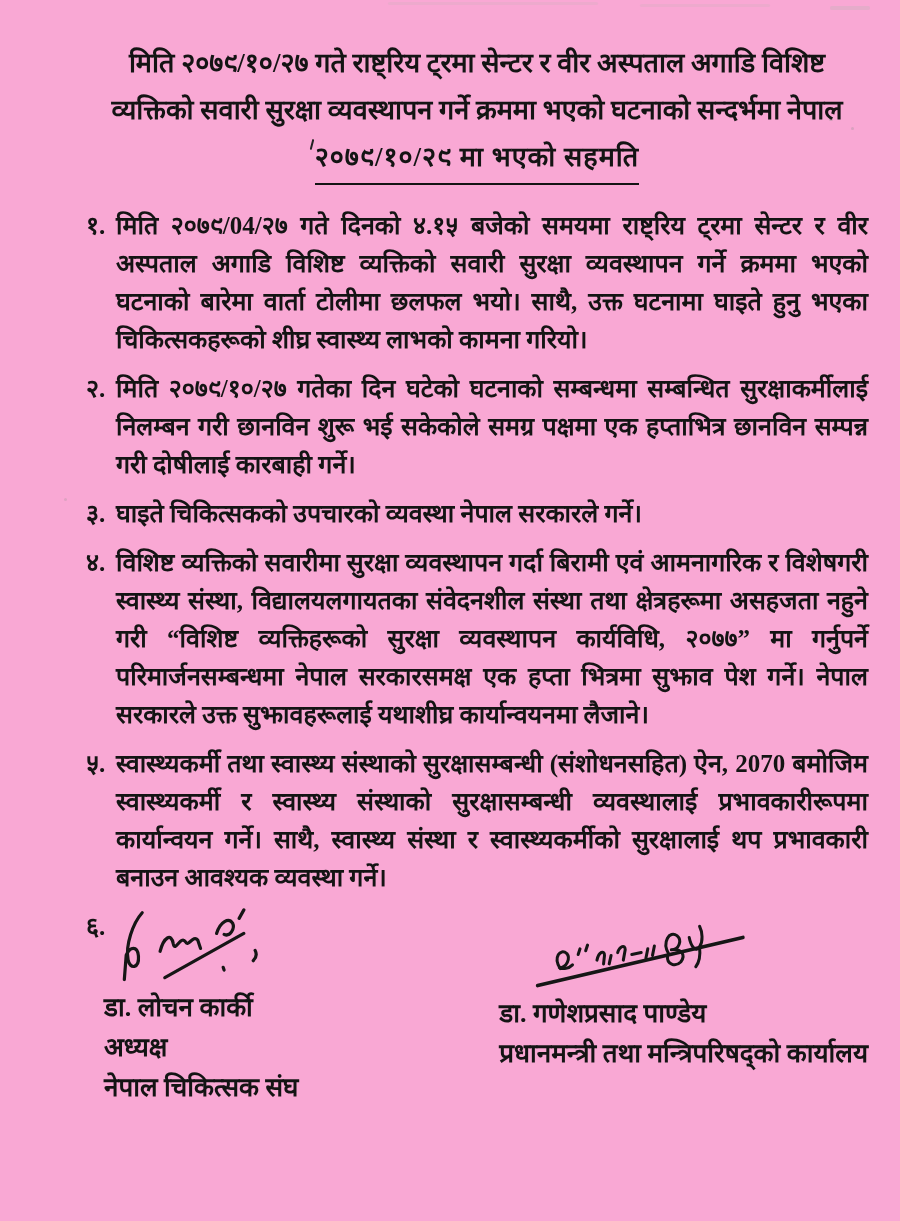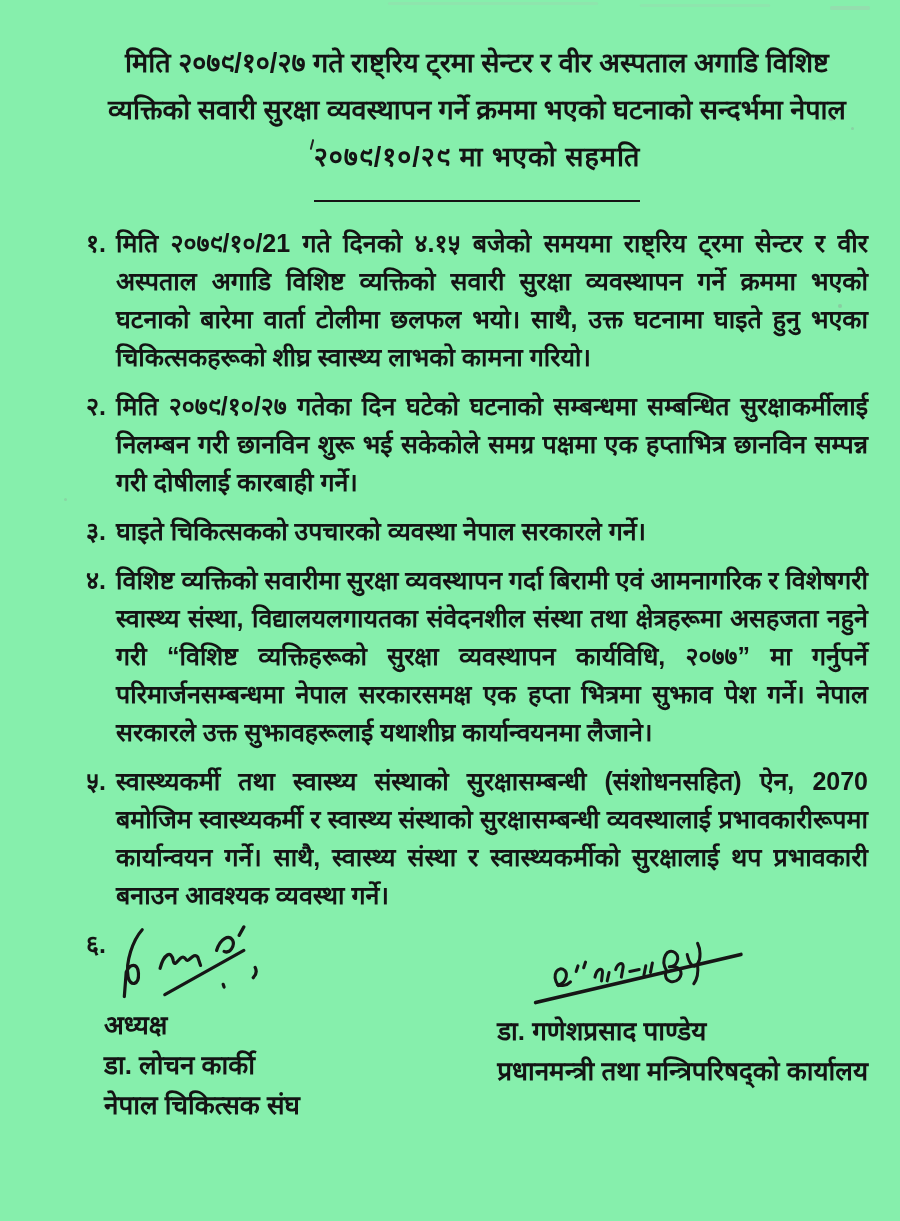--- a/index.html
+++ b/index.html
@@ -1,37 +1,37 @@
 <!DOCTYPE html>
 <html lang="ne"><head>
 <meta charset="utf-8">
 <style>
   html,body{margin:0;padding:0;background:#e8e8e6;}
   .page{
     position:relative;
     width:900px;height:1221px;
     margin:0 auto;
-    background:#86efac;
+    background:#f9a8d4;
     overflow:hidden;
-    font-family:Liberation Sans, sans-serif;
+    font-family:Liberation Serif, serif;
     color:#141414;
     -webkit-font-smoothing:antialiased;
   }
   .doc{position:absolute;left:86px;top:40px;width:782px;}
   .title{
     text-align:center;
     font-size:27px;line-height:47px;
     font-weight:700;
     padding:0 18px;
   }
   .title-line{display:block;}
   .title-underlined{
     display:inline-block;
     border-bottom:2.5px solid #141414;
-    padding-bottom:19px;
+    padding-bottom:2px;
     letter-spacing:1px;
   }
   .items{margin-top:22px;font-size:25px;line-height:38px;font-weight:600;}
   .item{
     position:relative;
     padding-left:30px;
     margin-bottom:11px;
     text-align:justify;
     text-justify:inter-word;
   }
@@ -74,21 +74,21 @@
 
     <div class="title">
       <span class="title-line">मिति २०७९/१०/२७ गते राष्ट्रिय ट्रमा सेन्टर र वीर अस्पताल अगाडि विशिष्ट</span>
       <span class="title-line">व्यक्तिको सवारी सुरक्षा व्यवस्थापन गर्ने क्रममा भएको घटनाको सन्दर्भमा नेपाल</span>
       <span class="title-line"><span class="title-underlined">२०७९/१०/२९ मा भएको सहमति</span></span>
     </div>
 
     <div class="items">
       <div class="item">
         <span class="item-num">१.</span>
-        <span>मिति २०७९/१०/21 गते दिनको ४.१५ बजेको समयमा राष्ट्रिय ट्रमा सेन्टर र वीर अस्पताल अगाडि विशिष्ट व्यक्तिको सवारी सुरक्षा व्यवस्थापन गर्ने क्रममा भएको घटनाको बारेमा वार्ता टोलीमा छलफल भयो। साथै, उक्त घटनामा घाइते हुनु भएका चिकित्सकहरूको शीघ्र स्वास्थ्य लाभको कामना गरियो।</span>
+        <span>मिति २०७९/04/२७ गते दिनको ४.१५ बजेको समयमा राष्ट्रिय ट्रमा सेन्टर र वीर अस्पताल अगाडि विशिष्ट व्यक्तिको सवारी सुरक्षा व्यवस्थापन गर्ने क्रममा भएको घटनाको बारेमा वार्ता टोलीमा छलफल भयो। साथै, उक्त घटनामा घाइते हुनु भएका चिकित्सकहरूको शीघ्र स्वास्थ्य लाभको कामना गरियो।</span>
       </div>
       <div class="item">
         <span class="item-num">२.</span>
         <span>मिति २०७९/१०/२७ गतेका दिन घटेको घटनाको सम्बन्धमा सम्बन्धित सुरक्षाकर्मीलाई निलम्बन गरी छानविन शुरू भई सकेकोले समग्र पक्षमा एक हप्ताभित्र छानविन सम्पन्न गरी दोषीलाई कारबाही गर्ने।</span>
       </div>
       <div class="item">
         <span class="item-num">३.</span>
         <span>घाइते चिकित्सकको उपचारको व्यवस्था नेपाल सरकारले गर्ने।</span>
       </div>
       <div class="item">
@@ -109,22 +109,22 @@
       <div class="sig-block sig-left">
         <svg class="sig-svg" width="175" height="80" viewBox="0 0 175 85" fill="none" stroke="#161616" stroke-width="3.4" stroke-linecap="round" stroke-linejoin="round">
           <path d="M33,5 C23,16 15,40 18,55 C20,66 30,64 29,51 C28,40 20,41 16,50 L14,76"></path>
           <path d="M52,46 C56,31 64,26 66,38 C68,48 74,28 79,36 C82,42 87,28 92,34 L95,43"></path>
           <path d="M112,27 C116,14 125,10 129,16 C132,22 126,31 120,28"></path>
           <path d="M136,11 L141,2"></path>
           <path d="M57,74 L141,27"></path>
           <path d="M153,45 C155,49 154,53 151,56"></path>
           <path d="M119,63 L120,66"></path>
         </svg>
+        <div class="sig-line">डा. लोचन कार्की</div>
         <div class="sig-line">अध्यक्ष</div>
-        <div class="sig-line">डा. लोचन कार्की</div>
         <div class="sig-line">नेपाल चिकित्सक संघ</div>
 
       </div>
 
       <div class="sig-block sig-right">
         <svg class="sig-svg" width="235" height="78" viewBox="0 0 235 85" fill="none" stroke="#161616" stroke-width="3.2" stroke-linecap="round" stroke-linejoin="round">
           <path d="M28,58 C20,46 28,36 35,42 C39,47 35,57 27,57 C31,59 37,58 41,54"></path>
           <path d="M49,37 L47,43"></path>
           <path d="M57,33 L55,39"></path>
           <path d="M67,49 C69,40 75,38 75,44 L74,53"></path>

